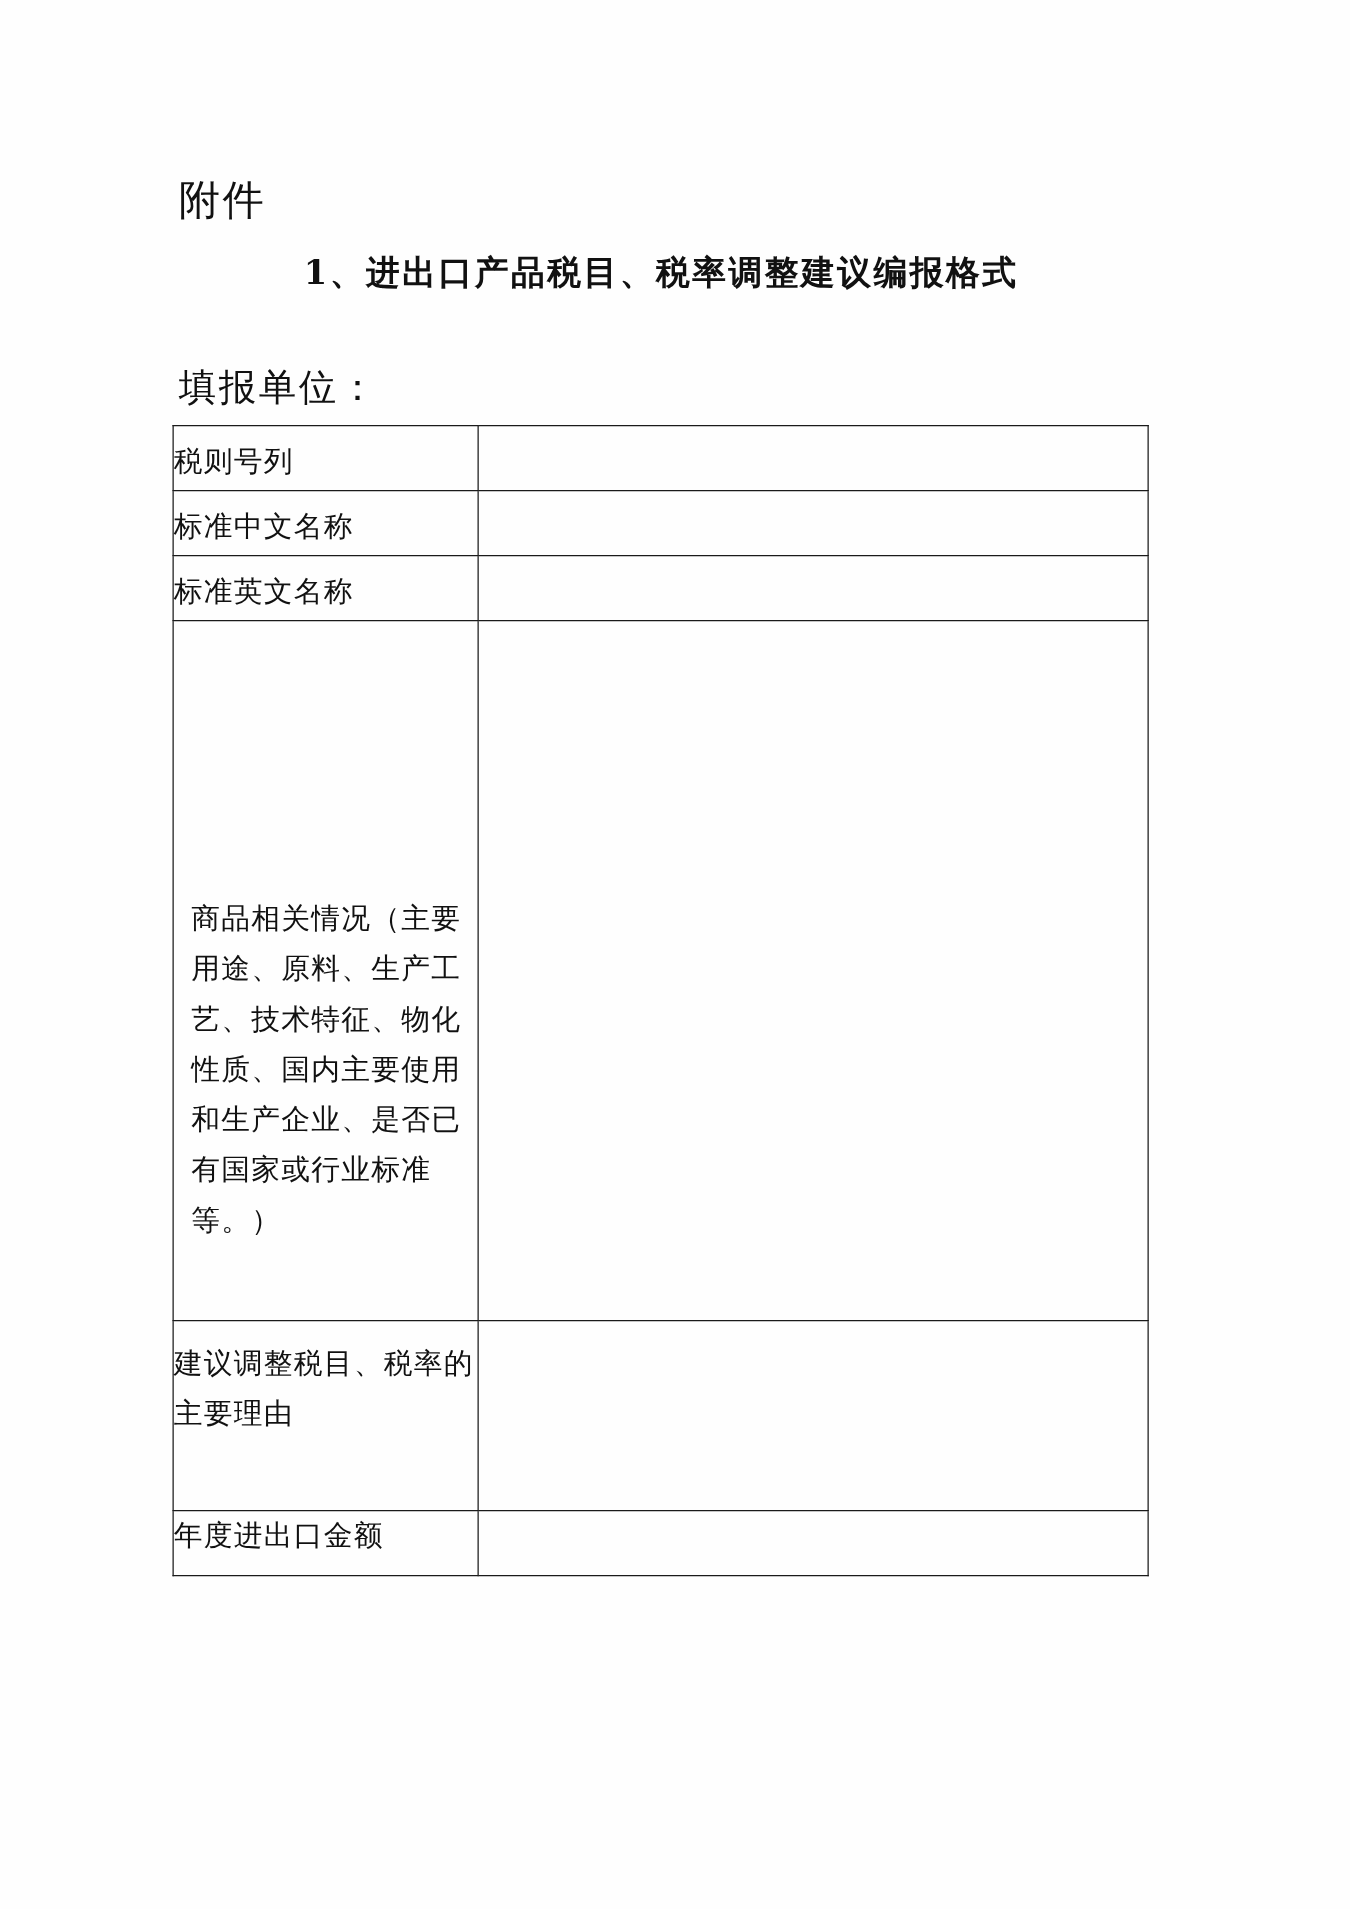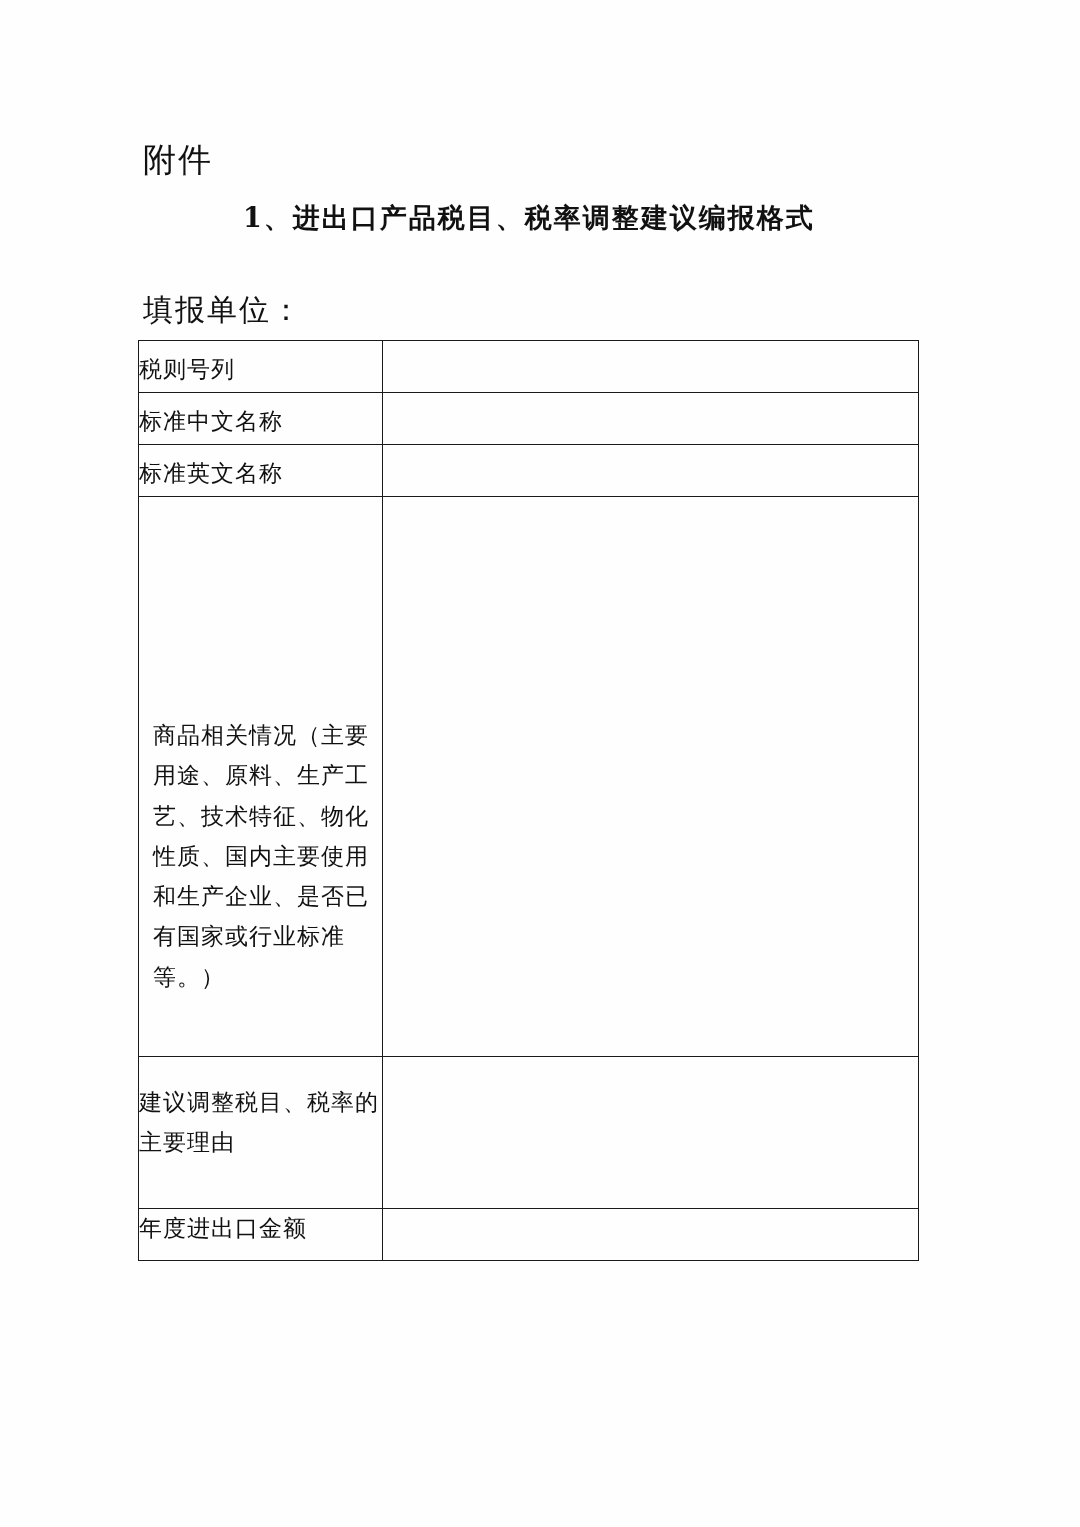--- a/index.html
+++ b/index.html
@@ -69,34 +69,35 @@
     width: 535px;
   }
   .row-short { height: 52px; }
   .row-short td.label { padding-top: 9px; }
   .row-big { height: 560px; }
   .row-mid { height: 152px; }
   .row-small { height: 52px; }
   .label-block {
     display: block;
     padding-top: 0;
+    font-family: Liberation Serif, serif;
   }
   .row-big td.label {
     padding-top: 5px;
     position: relative;
   }
   .row-big .label-block {
     position: absolute;
     top: 218px;
     left: 14px;
     right: 10px;
     line-height: 1.75;
   }
   .row-mid td.label {
-    padding-top: 26px;
+    padding-top: 14px;
   }
   .footer-line {
     position: absolute;
     top: 1330px;
     left: 143px;
     width: 800px;
     font-size: 26px;
     letter-spacing: 2px;
   }
   .footer-filler {

